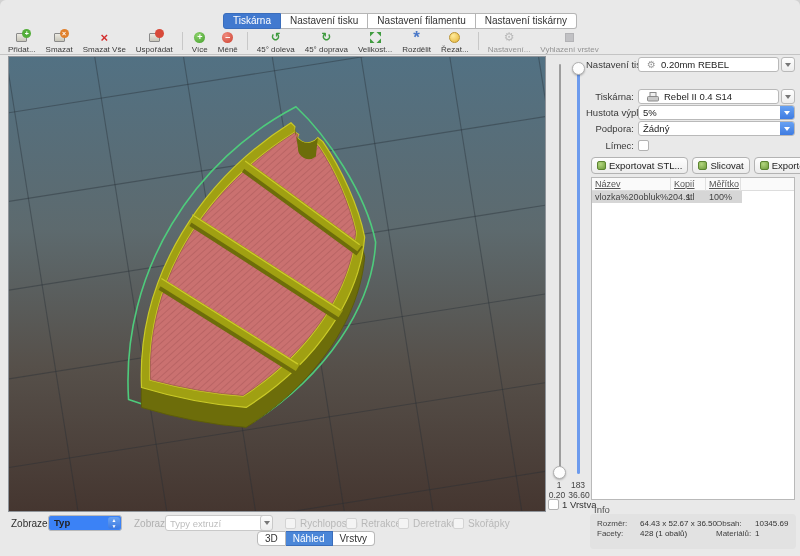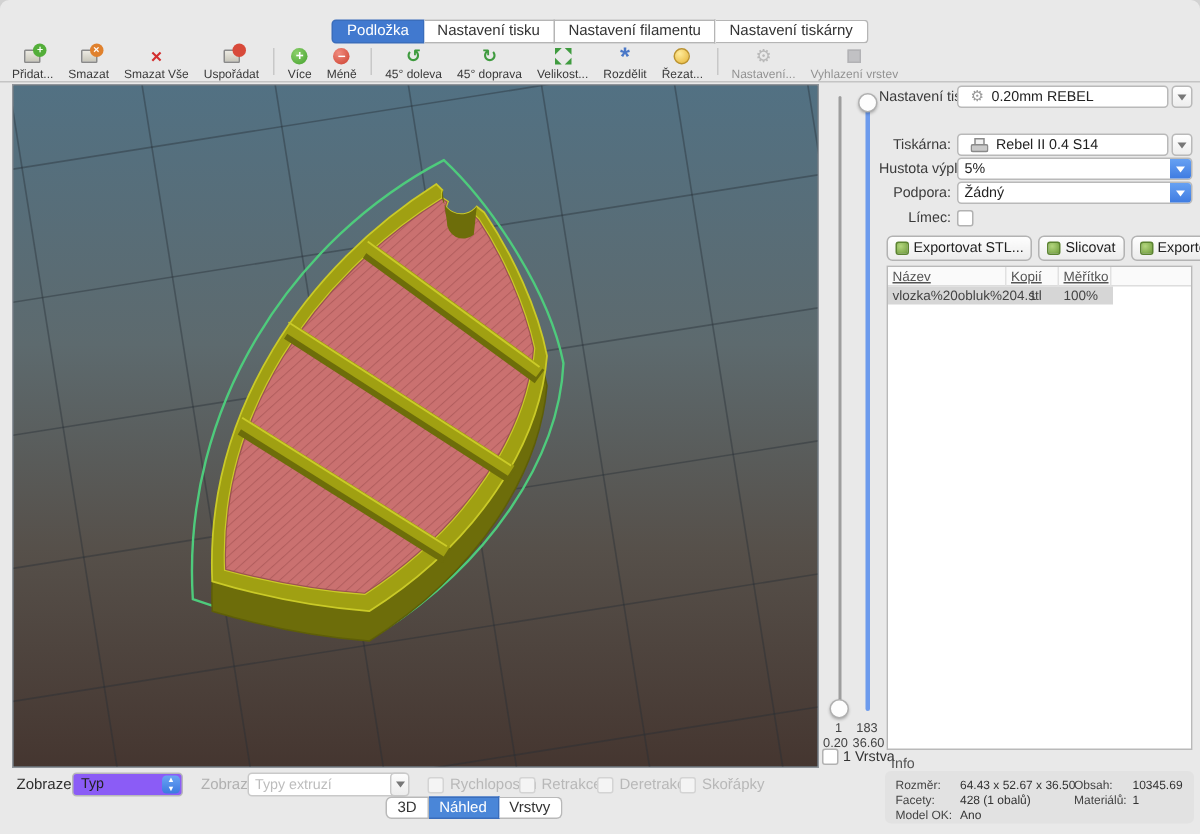--- a/index.html
+++ b/index.html
@@ -121,23 +121,23 @@
   .irow { position:absolute; left:0; width:100%; height:10px; }
   .irow span { position:absolute; white-space:nowrap; }
   .il1 { left:7px; color:#444; } .iv1 { left:50px; }
   .il2 { left:126px; color:#444; } .iv2 { left:165px; }
 
   
   .bottombar { position:absolute; left:0; top:512px; width:586px; height:26px; }
   .bb { position:absolute; top:3px; height:16px; display:flex; align-items:center; }
   .bblabel { font-size:10px; color:#2f2f2f; }
   .bblabel.dis { color:#b0b0b0; }
-  .typcombo { position:relative; width:74px; height:16px; background:#8b5cf6;
+  .typcombo { position:relative; width:74px; height:16px; background:#3b82f6;
     border:1px solid #b9b9b9; border-radius:3px; font-size:9.5px; color:#222;
-    padding-left:5px; line-height:14px; }
+    padding-left:5px; line-height:14px;font-weight:bold; }
   .stepper { position:absolute; right:1px; top:1px; width:12px; height:12px;
     border-radius:3px; background:linear-gradient(#6aa4f4,#3c79e0); color:#fff;
     font-size:5px; line-height:6px; text-align:center; }
   .txtinput { width:107px; height:16px; border:1px solid #c9c9c9; border-radius:3px;
     font-size:9.5px; padding:0 4px; color:#444; background:#fff;
     font-family:"Liberation Sans","DejaVu Sans",sans-serif; }
   .txtinput::placeholder { color:#bdbdbd; }
   .smlbtn { width:13px; height:16px; background:linear-gradient(#fcfcfc,#ededed);
     border:1px solid #c9c9c9; border-radius:3px; display:flex; align-items:center;
     justify-content:center; }
@@ -152,21 +152,21 @@
   .vbtn:last-child { border-radius:0 4px 4px 0; }
   .vbtn.active { background:#4a86d8; border-color:#3a6dbb; color:#fff; }
 </style>
 </head>
 <body>
 
 <div class="window">
 
 
   <div class="tabbar">
-    <span class="tab active">Podložka</span>
+    <span class="tab active">Tiskárna</span>
     <span class="tab">Nastavení tisku</span>
     <span class="tab">Nastavení filamentu</span>
     <span class="tab">Nastavení tiskárny</span>
   </div>
 
   <div class="toolbar">
     <div class="titem">
       <span class="ticon">
           <span class="ibox">
             <span class="badge green">+</span>
@@ -434,24 +434,20 @@
         <span class="iv1">64.43 x 52.67 x 36.50</span>
         <span class="il2">Obsah:</span>
         <span class="iv2">10345.69</span>
       </div>
       <div class="irow" style="top:15px;">
         <span class="il1">Facety:</span>
         <span class="iv1">428 (1 obalů)</span>
         <span class="il2">Materiálů:</span>
         <span class="iv2">1</span>
       </div>
-      <div class="irow" style="top:25px;">
-        <span class="il1">Model OK:</span>
-        <span class="iv1">Ano</span>
-      </div>
     </div>
   </div>
 
   <div class="bottombar">
     <div class="bb" style="left:11px;">
         <span class="bblabel">Zobrazení</span>
       </div>
     <div class="bb" style="left:48px;">
       <span class="typcombo">
         <span>Typ</span>

